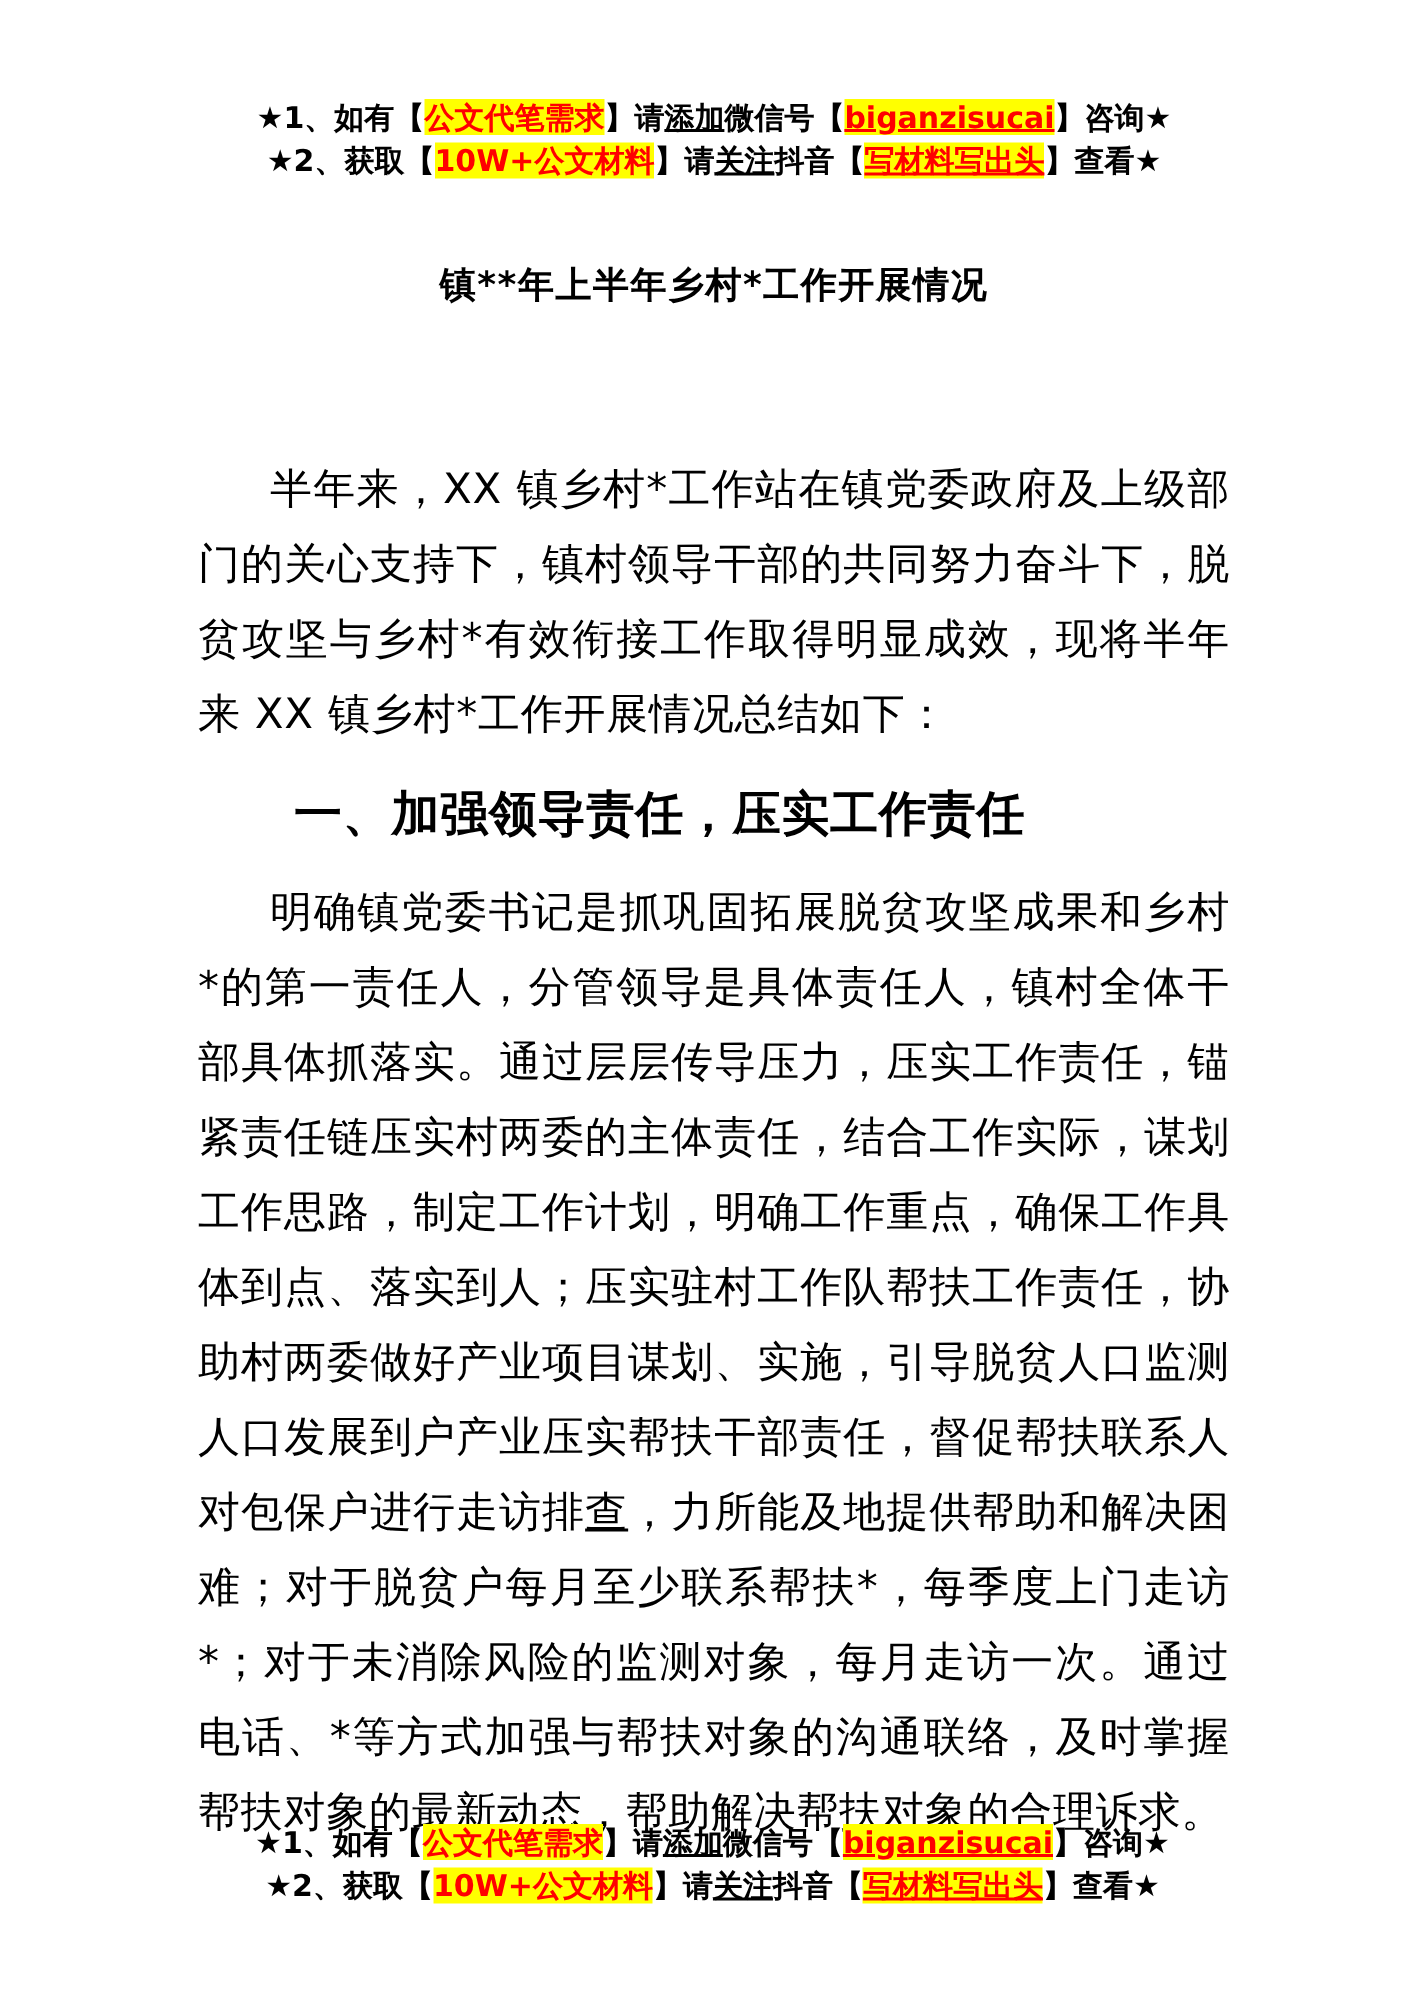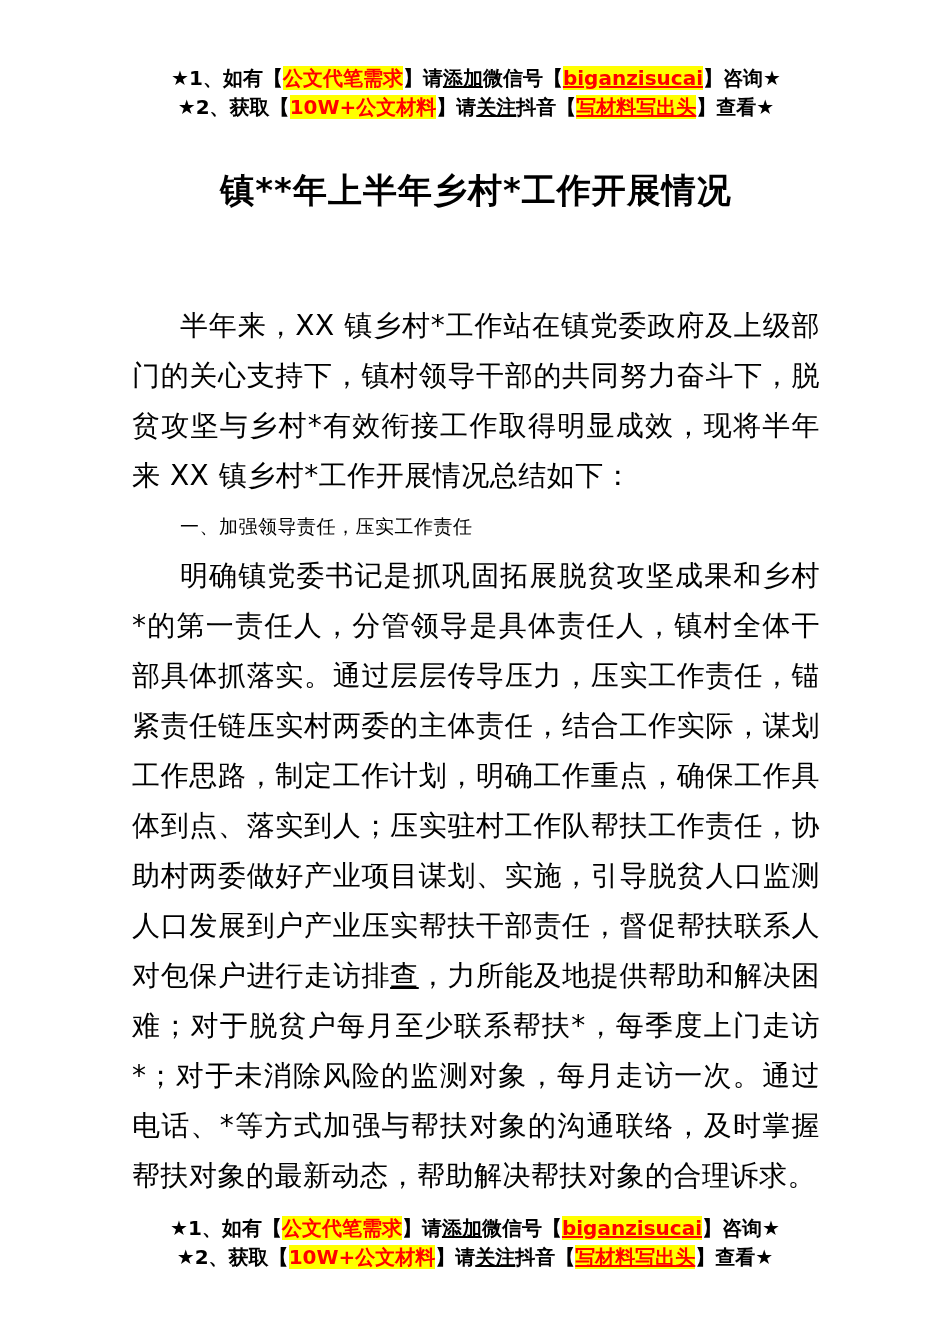--- a/index.html
+++ b/index.html
@@ -36,42 +36,42 @@
   }
   .seg-hl {
     color: #ff0000;
     background: #ffff00;
   }
   .seg-u {
     text-decoration: underline;
   }
   .doc-title {
     margin: 48px 0 0 0;
-    font-size: 34px;
+    font-size: 24px;
     font-weight: 700;
     line-height: 40px;
     text-align: center;
     letter-spacing: 1px;
   }
   .body-para {
     margin: 0;
     font-size: 28px;
     font-weight: 400;
     line-height: 50px;
     text-align: justify;
     text-indent: 48px;
     letter-spacing: 0.5px;
   }
   .intro-para {
     margin-top: 91px;
   }
   .section-heading {
-    margin: 0;
-    font-size: 19px;
-    font-weight: 400;
+    margin: 16px;
+    font-size: 32px;
+    font-weight: 700;
     line-height: 50px;
     text-indent: 48px;
     letter-spacing: 0.5px;
   }
 </style>
 </head>
 <body>
 
 <div class="page">
 

